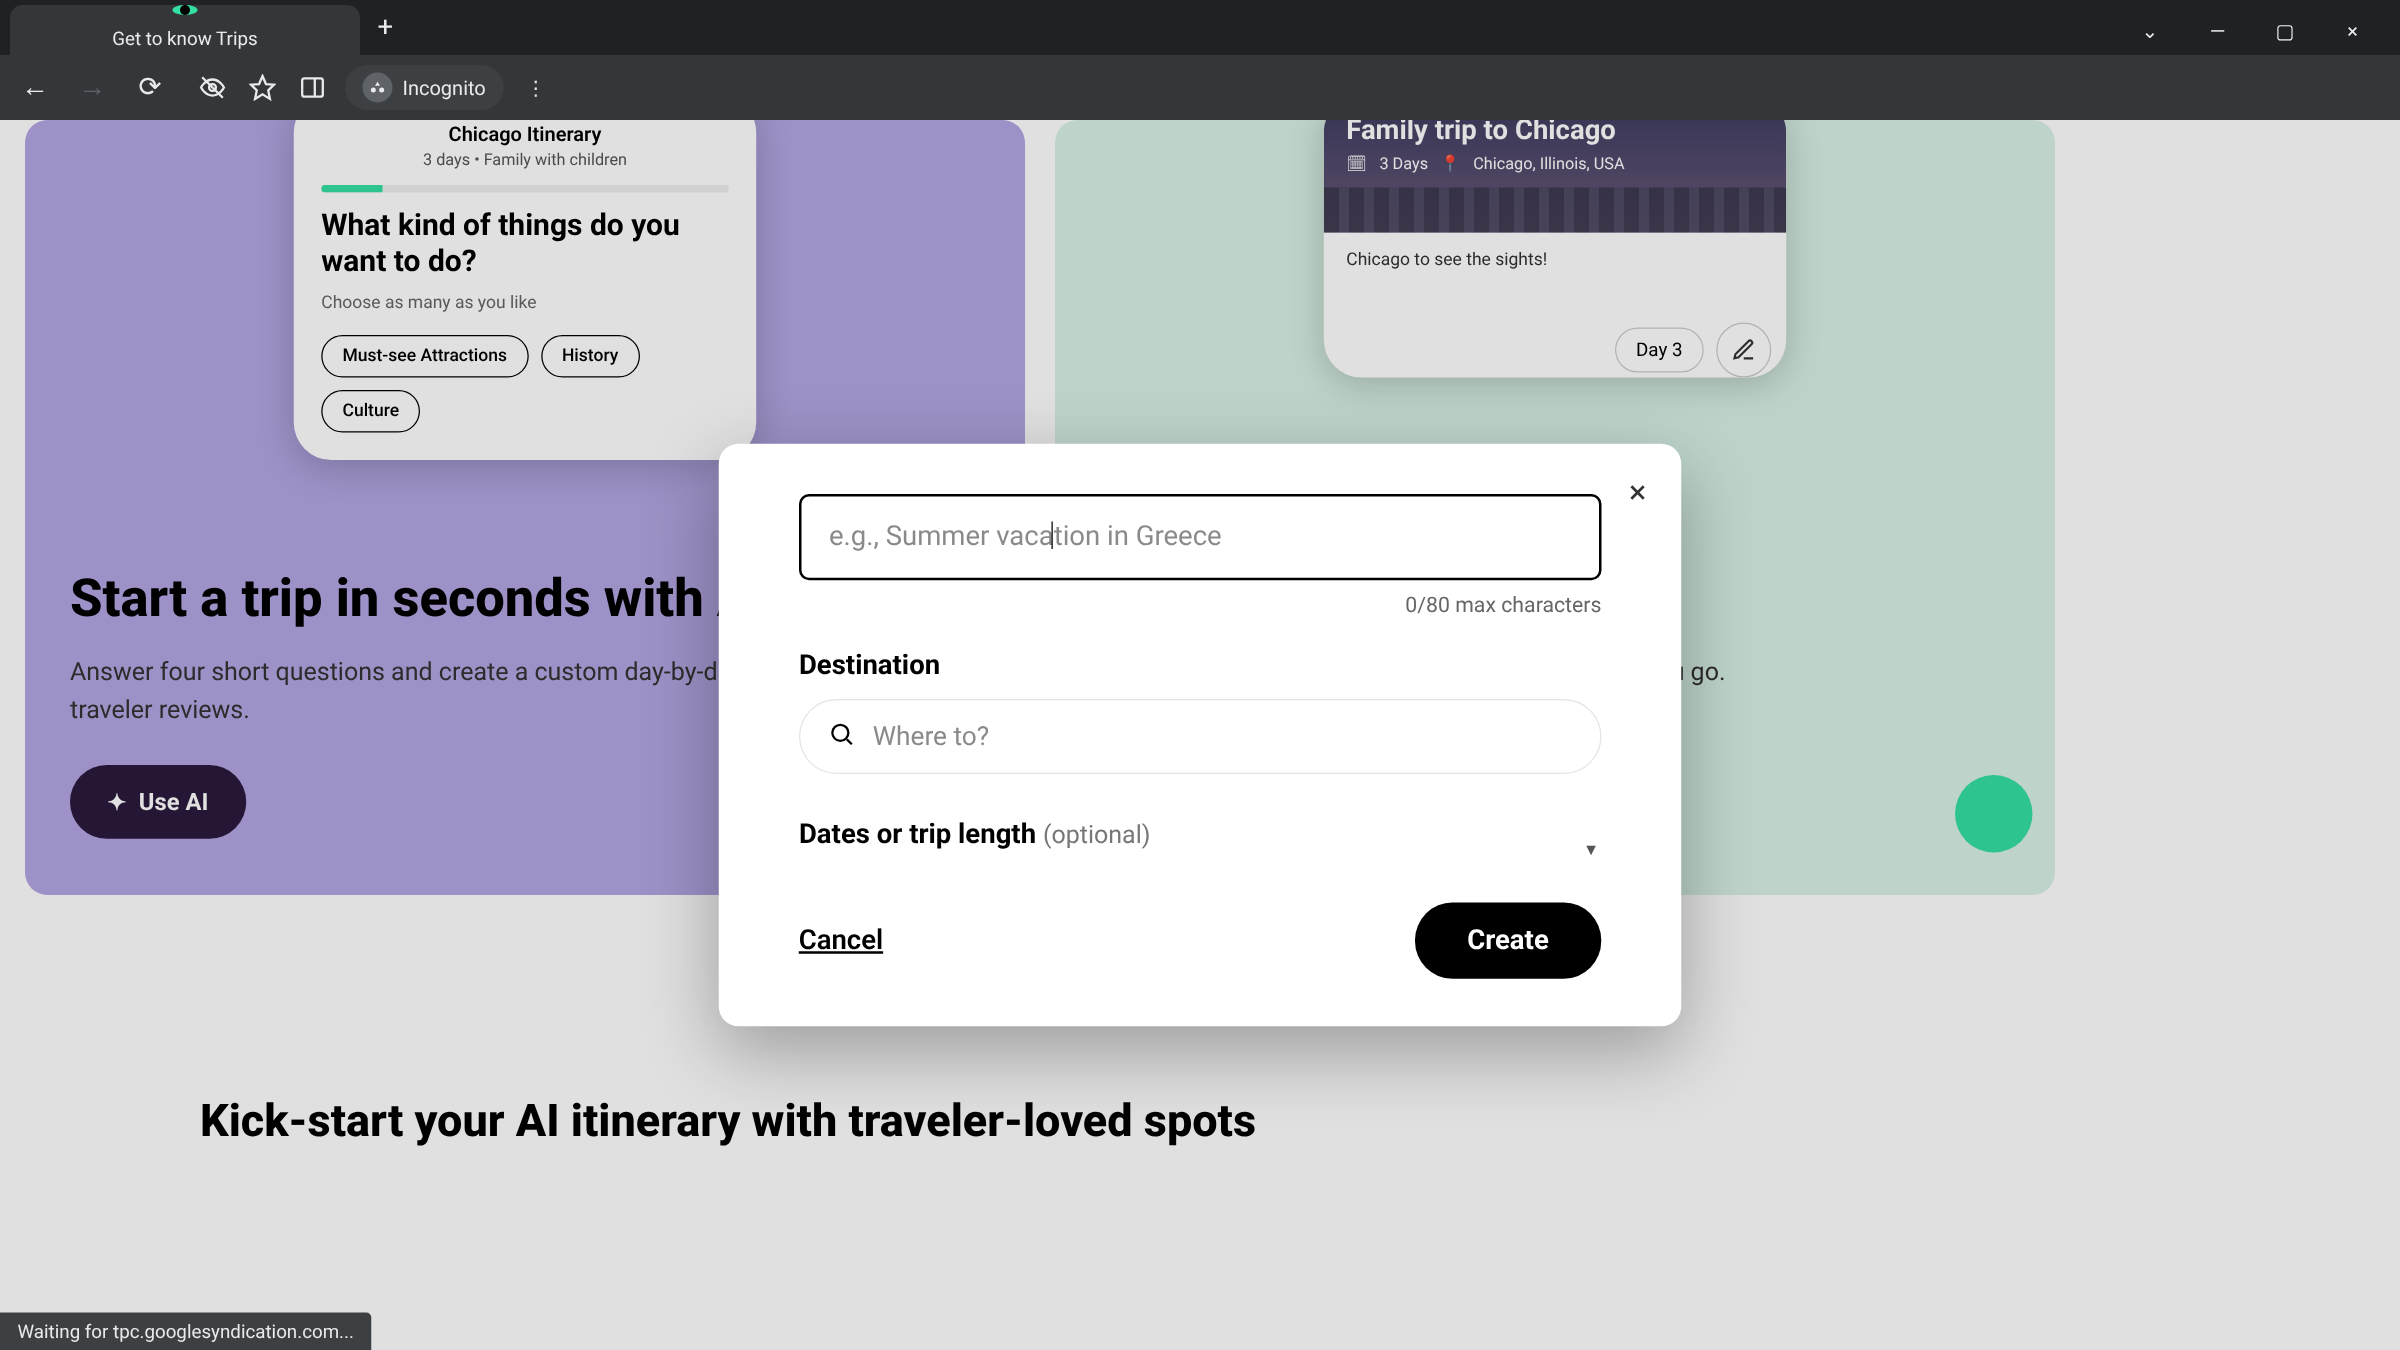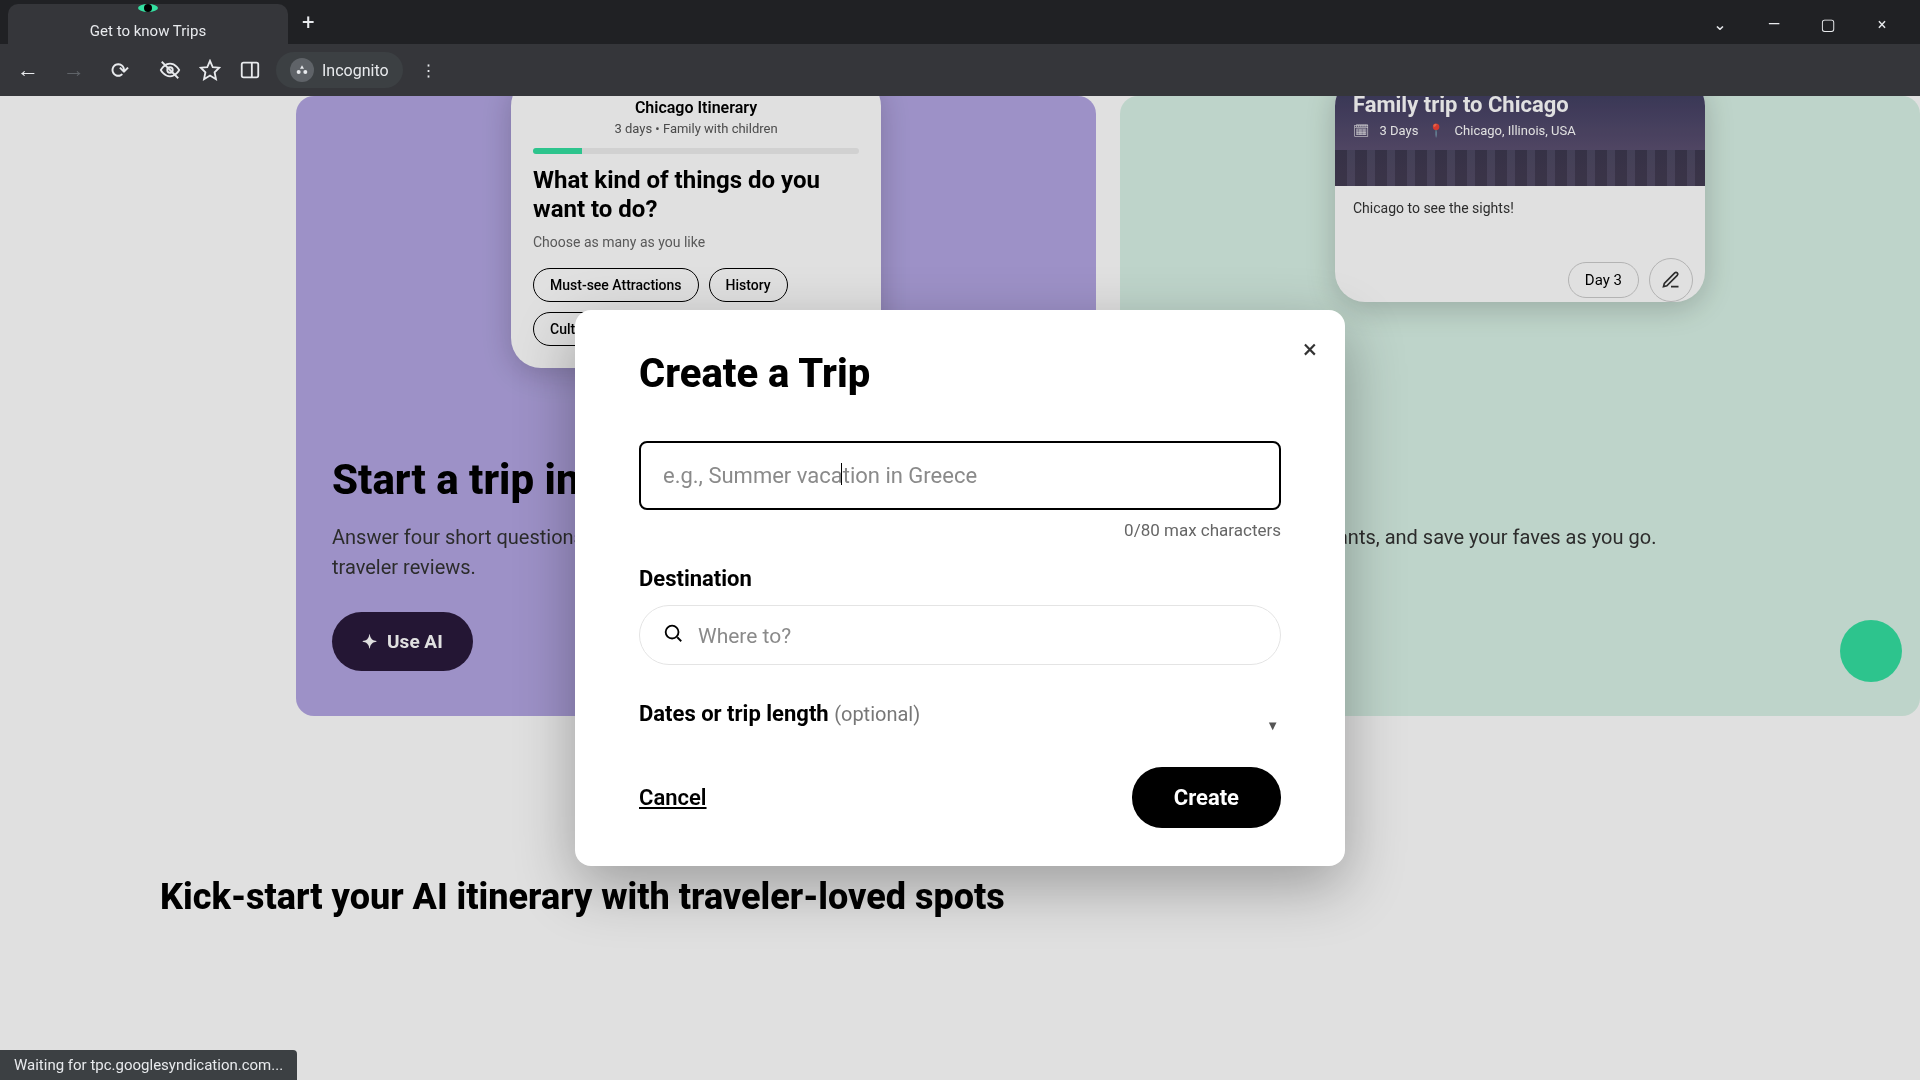--- a/index.html
+++ b/index.html
@@ -26,21 +26,21 @@
 .addr-text { font-size: 18px; color: #e8eaed; }
 .tool-icons { display: flex; gap: 12px; align-items: center; padding: 0 8px; }
 .tool-icon { width: 28px; height: 28px; display: flex; align-items: center; justify-content: center; color: #e8eaed; cursor: pointer; }
 .incognito-badge { display: flex; align-items: center; gap: 8px; background: #3c4043; border-radius: 20px; padding: 6px 14px; color: #e8eaed; font-size: 16px; }
 .incognito-icon { width: 24px; height: 24px; border-radius: 50%; background: #5f6368; display: inline-flex; align-items: center; justify-content: center; }
 
 
 .viewport { flex: 1; background: #fff; position: relative; overflow: hidden; }
 .page { width: 100%; height: 100%; background: #fff; position: relative; }
 
-.hero-row { display: flex; gap: 24px; justify-content: flex-end; padding-top: 0; padding-left: 20px; }
+.hero-row { display: flex; gap: 24px; justify-content: flex-start; padding-top: 0; padding-left: 20px; }
 .hero-card { width: 800px; height: 620px; border-radius: 18px; position: relative; overflow: hidden; }
 .hero-left { background: #b3a6e3; }
 .hero-right { background: #d9f2e6; }
 
 .phone-mock { position: absolute; left: 50%; transform: translateX(-50%); top: -20px; width: 370px; border-radius: 30px; background: #fff; box-shadow: 0 6px 30px rgba(0,0,0,0.2); padding: 22px; }
 .phone-title { text-align: center; font-weight: 600; font-size: 16px; color: #000; }
 .phone-sub { text-align: center; font-size: 13px; color: #555; margin-top: 4px; }
 .phone-bar { margin-top: 12px; height: 6px; background: #eee; border-radius: 4px; overflow: hidden; }
 .phone-bar::after { content: ""; display: block; width: 15%; height: 100%; background: #34e0a1; }
 .phone-q { font-size: 24px; font-weight: 700; margin-top: 12px; line-height: 1.2; }
@@ -208,21 +208,20 @@
         </div>
       </div>
 
       <div class="subhead">Kick-start your AI itinerary with traveler-loved spots</div>
     </div>
 
     <div class="overlay">
       <div class="modal">
         <button class="modal-close">×</button>
         <div class="modal-scroll">
-          <h1>Create a Trip</h1>
 
           <div style="position:relative">
             <input class="trip-name-input" type="text" placeholder="e.g., Summer vacation in Greece" style="">
             <span class="cursor-caret" style="left:202px; top:22px"></span>
           </div>
           <div class="counter">0/80 max characters</div>
 
           <div class="label">Destination</div>
           <div class="dest-wrap">
             <span class="search-icn">

